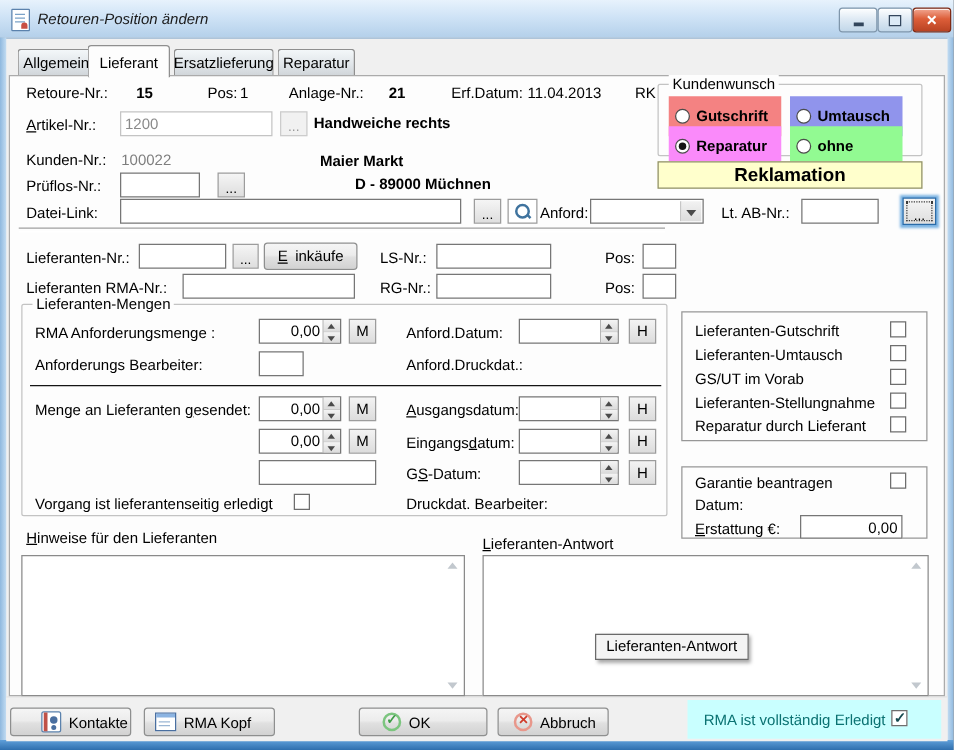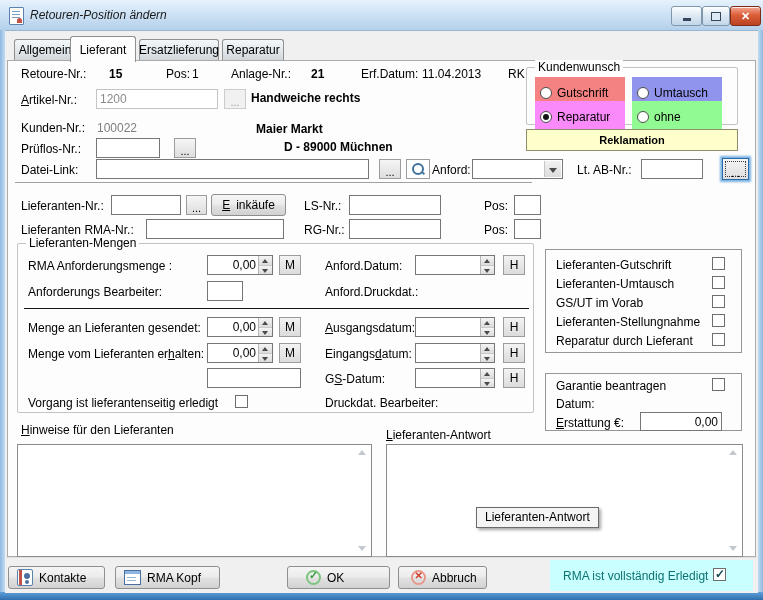--- a/index.html
+++ b/index.html
@@ -59,39 +59,39 @@
   .spin .btns i:last-child{border-bottom:none;}
   .spin .btns i::after{content:"";position:absolute;left:3px;top:3px;
     border-left:3px solid transparent;border-right:3px solid transparent;}
   .spin .btns i.up::after{border-bottom:4px solid #4a4a4a;}
   .spin .btns i.dn::after{border-top:4px solid #4a4a4a;}
   .chk{position:absolute;width:13px;height:13px;background:#fff;border:1px solid #6e6e6e;box-sizing:border-box;}
   .chk.on::after{content:"✓";position:absolute;left:1px;top:-2px;font-size:12px;font-weight:bold;color:#14494f;}
   .radio{width:12px;height:12px;border-radius:50%;background:#fff;border:1px solid #4c4c4c;
     box-sizing:border-box;position:relative;flex:none;display:inline-block;}
   .radio.on::after{content:"";position:absolute;left:2px;top:2px;width:6px;height:6px;border-radius:50%;background:#151515;}
-  .chip{position:absolute;height:32px;display:flex;align-items:center;gap:5px;padding:0 5px;font-weight:normal;box-sizing:border-box;text-align:center;}
+  .chip{position:absolute;height:32px;display:flex;align-items:center;gap:5px;padding:0 5px;font-weight:bold;box-sizing:border-box;text-align:center;}
   .gbox{position:absolute;border:1px solid #c3c3c3;border-radius:2px;box-sizing:border-box;}
   .gtitle{position:absolute;top:-8px;left:8px;background:#fdfdfd;padding:0 3px;white-space:nowrap;}
   .panel{position:absolute;border:1px solid #979797;background:#fdfdfd;box-sizing:border-box;}
   .groove{position:absolute;height:2px;border-top:1px solid #a0a0a0;border-bottom:1px solid #ffffff;}
   .dline{position:absolute;height:1px;background:#151515;}
   .ta{position:absolute;background:#fff;border:1px solid #8a8a8a;box-sizing:border-box;}
   .sarr{position:absolute;right:5px;width:0;height:0;border-left:4px solid transparent;border-right:4px solid transparent;}
   .sarr.up{top:5px;border-bottom:5px solid #c2c8ce;}
   .sarr.dn{bottom:5px;border-top:5px solid #c2c8ce;}
   .tooltip{position:absolute;border:1px solid #6a6a6a;background:#f4f4f4;padding:2px 8px 3px;
     box-shadow:2px 2px 3px rgba(0,0,0,.35);white-space:nowrap;z-index:6;}
   .sel{position:absolute;background:#fff;border:1px solid #767676;box-sizing:border-box;}
   .sel::before{content:"";position:absolute;right:1px;top:1px;bottom:1px;width:16px;
     background:linear-gradient(180deg,#f2f2f2,#dcdcdc);border-left:1px solid #c6c6c6;}
   .sel::after{content:"";position:absolute;right:5px;top:8px;
     border-left:4px solid transparent;border-right:4px solid transparent;border-top:5px solid #4a4a4a;}
   .yellowbox{position:absolute;border:1px solid #8e8e6a;display:flex;align-items:center;justify-content:center;
-    font-weight:bold;font-size:11px;box-sizing:border-box;}
+    font-weight:bold;font-size:15px;box-sizing:border-box;}
   .footer{position:absolute;left:5px;top:557px;width:753px;height:35px;background:#f0f0f0;border-top:1px solid #e2e2e2;}
   .cyan{position:absolute;display:flex;align-items:center;}
   
   .ic-contact{width:14px;height:15px;background:#fff;border:1px solid #5b82ad;border-radius:2px;position:relative;flex:none;}
   .ic-contact::before{content:"";position:absolute;left:1px;top:0;bottom:0;width:3px;background:#c05248;}
   .ic-contact::after{content:"";position:absolute;right:2px;top:3px;width:6px;height:6px;border-radius:50%;background:#4a6fa0;
     box-shadow:0 6px 0 -1px #4a6fa0;}
   .ic-window{width:15px;height:13px;background:#fff;border:1px solid #4a6fa0;position:relative;flex:none;}
   .ic-window::before{content:"";position:absolute;left:0;right:0;top:0;height:3px;background:#8cb4e2;}
   .ic-window::after{content:"";position:absolute;left:2px;top:6px;width:9px;height:1px;background:#9bb6d4;box-shadow:0 3px 0 #9bb6d4;}
@@ -250,21 +250,20 @@
       <span class="lbl" style="left:307px;top:77px;"><u>A</u>usgangsdatum:</span>
       <div class="spin" style="left:397px;top:73px;width:80px;height:20px;">
         <span class="val"></span>
         <span class="btns">
             <i class="up"></i>
             <i class="dn"></i>
           </span>
       </div>
       <div class="mh" style="left:485px;top:73px;width:22px;height:20px;">H</div>
 
-      <span class="lbl" style="left:10px;top:103px;">Menge vom Lieferanten er<u>h</u>alten:</span>
       <div class="spin" style="left:189px;top:99px;width:66px;height:20px;">
         <span class="val">0,00</span>
         <span class="btns">
             <i class="up"></i>
             <i class="dn"></i>
           </span>
       </div>
       <div class="mh" style="left:261px;top:99px;width:22px;height:20px;">M</div>
       <span class="lbl" style="left:307px;top:103px;">Eingangs<u>d</u>atum:</span>
       <div class="spin" style="left:397px;top:99px;width:80px;height:20px;">
@@ -327,21 +326,21 @@
       <span></span>
     </div>
     <div class="tooltip" style="left:468px;top:446px;">Lieferanten-Antwort</div>
   </div>
 
   <div class="footer">
     <div class="cyan" style="left: 545px; top: 2px; width: 203px; height: 31px; background: rgb(201, 255, 255);">
       <span class="lbl" style="left: 13px; top: 9px; color: rgb(11, 114, 114);">RMA ist vollständig Erledigt</span>
       <span class="chk on" style="left:163px;top:8px;"></span>
     </div>
-    <div class="btn" style="left:3px;top:8px;width:97px;height:23px;justify-content:flex-start;padding-left:8px;">
+    <div class="btn" style="left:3px;top:8px;width:97px;height:23px;justify-content:flex-start;padding-left:24px;">
       <span class="ic-contact"></span>
       <span>Kontakte</span>
     </div>
     <div class="btn" style="left:110px;top:8px;width:105px;height:23px;justify-content:flex-start;padding-left:8px;">
       <span class="ic-window"></span>
       <span>RMA Kopf</span>
     </div>
     <div class="btn" style="left:282px;top:8px;width:103px;height:23px;justify-content:flex-start;padding-left:18px;">
       <span class="ic-ok"></span>
       <span>OK</span>

